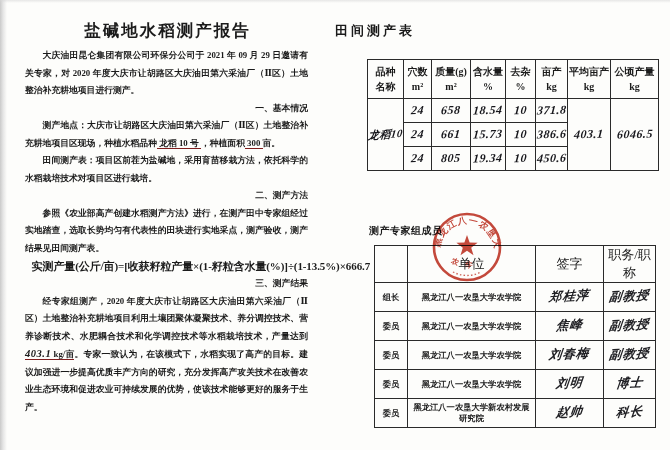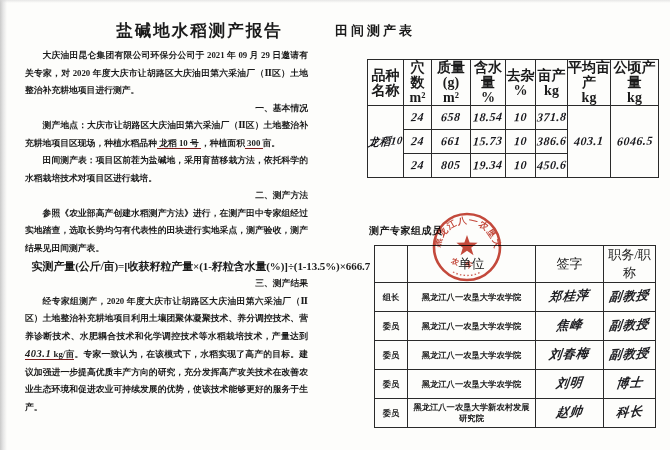--- a/index.html
+++ b/index.html
@@ -9,36 +9,36 @@
   .scan-left{position:absolute;left:0;top:0;width:7px;height:450px;
              background:linear-gradient(90deg,#b9b9b9 0%,#dedede 45%,rgba(255,255,255,0) 100%);opacity:.75;}
   .scan-top{position:absolute;left:0;top:0;width:670px;height:3px;
             background:linear-gradient(180deg,#d8d8d8,rgba(255,255,255,0));opacity:.6;}
   .page{position:absolute;top:0;width:335px;height:450px;}
   .page.left{left:0;}
   .page.right{left:335px;}
 
   
   .report-title{position:absolute;left:0;top:20px;width:100%;margin:0;text-align:center;
-                font-size:16.5px;font-weight:700;letter-spacing:2px;padding-left:32px;}
+                font-size:16.5px;font-weight:700;letter-spacing:2px;}
   .body-text{position:absolute;left:25px;top:47px;width:283px;}
   .body-text p{margin:0;font-size:8.8px;line-height:17.55px;font-weight:700;text-align:justify;}
   .body-text p.body{text-indent:2em;}
   .body-text p.heading{text-indent:2em;text-align:right;}
   .body-text p.formula{text-indent:.6em;white-space:nowrap;font-size:11px;letter-spacing:-.1px;text-align:left;}
   .u{border-bottom:1px solid #7f1d1d;}
   .hw-inline{font-style:italic;font-weight:700;font-size:10.5px;letter-spacing:.5px;}
 
   
   .field-title{position:absolute;left:0;top:22px;width:100%;margin:0;text-align:left;
                font-size:13px;font-weight:700;letter-spacing:3px;}
   table{border-collapse:collapse;table-layout:fixed;}
   .yield-table{position:absolute;left:32px;top:59px;width:291px;}
   .yield-table th,.yield-table td{border:1.3px solid #2a2a2a;padding:0;text-align:center;vertical-align:middle;}
-  .yield-table th{height:38px;font-size:14px;font-weight:700;}
+  .yield-table th{height:38px;font-size:10px;font-weight:700;}
   .yield-table th div{line-height:15px;}
   .yield-table td{height:23px;font-size:11px;font-weight:700;}
   .hw{display:inline-block;font-style:italic;font-weight:700;color:#17171c;
       transform:rotate(-1.5deg) skewX(-6deg);letter-spacing:.5px;}
   .hw.big{font-size:12px;}
   .hw.variety{font-size:11px;transform:rotate(-4deg) skewX(-10deg);}
 
   .members-label{position:absolute;left:34px;top:224px;font-size:10px;font-weight:700;letter-spacing:.5px;}
   .members-table{position:absolute;left:39px;top:245px;width:281px;}
   .members-table th,.members-table td{border:1.3px solid #2a2a2a;padding:0 2px;text-align:center;vertical-align:middle;}

